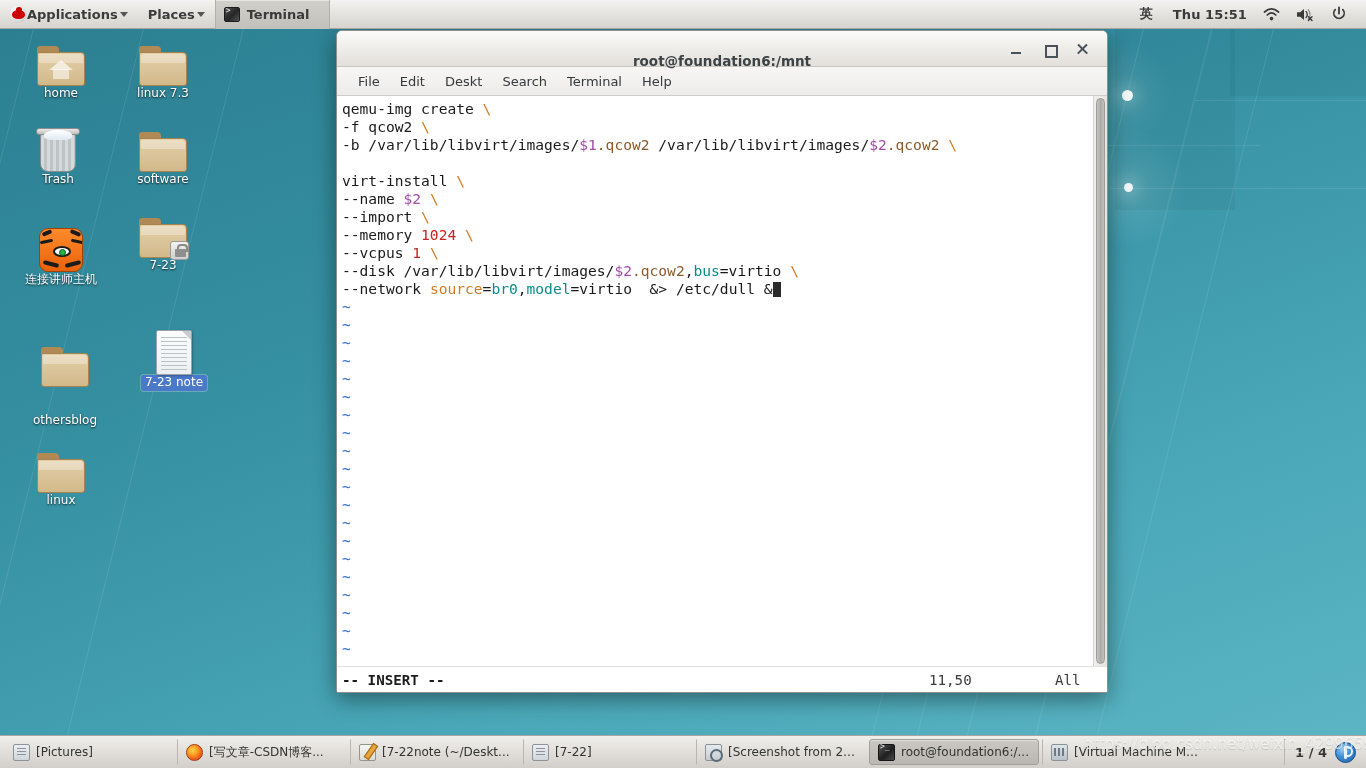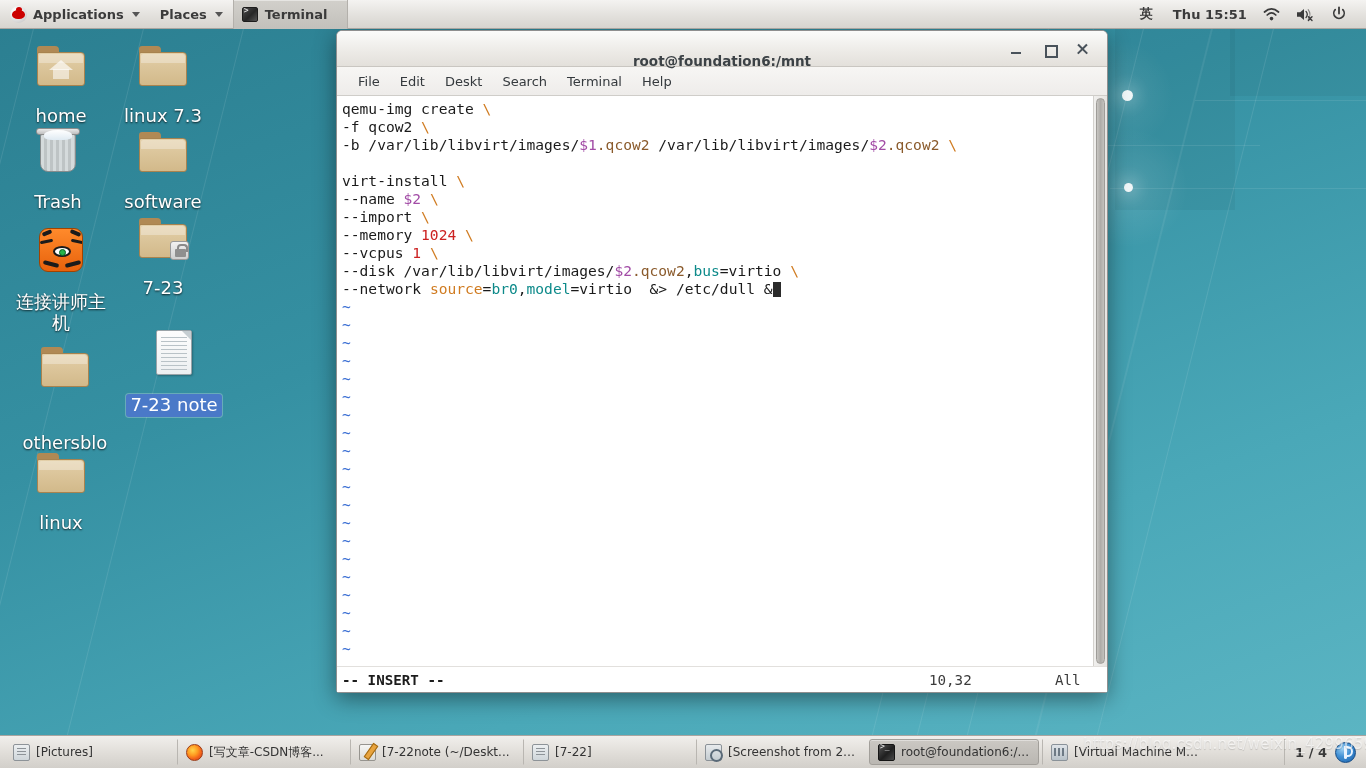--- a/index.html
+++ b/index.html
@@ -39,21 +39,21 @@
   
   #top-panel {
     position: absolute; left: 0; top: 0; width: 1366px; height: 29px;
     background: linear-gradient(#f4f3f1, #e3e1dd 55%, #d7d4cf);
     border-bottom: 1px solid #a9a5a0;
     display: flex; align-items: center;
     font-size: 13px; color: #2e3436;
     z-index: 20;
   }
   .panel-item {
-    display: flex; align-items: center; gap: 6px;
+    display: flex; align-items: center; 
     height: 29px; padding: 0 10px;
     font-weight: bold; color: #3b3b3b;
     cursor: default; white-space: nowrap;
   }
   .panel-item .caret {
     width: 0; height: 0; border-left: 4px solid transparent;
     border-right: 4px solid transparent; border-top: 5px solid #555;
     margin-left: 2px;
   }
   .rh-logo {
@@ -102,21 +102,21 @@
   #panel-right .clock { font-weight: bold; letter-spacing: 0.1px; }
 
   
   .desk-icon {
     position: absolute; width: 104px;
     display: flex; flex-direction: column; align-items: center;
     text-align: center; cursor: default;
   }
   .desk-icon .glyph { height: 50px; display: flex; align-items: flex-end; justify-content: center; }
   .desk-icon .lbl {
-    margin-top: 19px; font-size: 18px; color: #ffffff;
+    margin-top: 0; font-size: 12px; color: #ffffff;
     text-shadow: 0 1px 2px rgba(0,0,0,0.8);
     line-height: 1.15; padding: 1px 4px; border-radius: 3px;
     max-width: 104px; word-wrap: break-word;
   }
   .desk-icon.selected .lbl {
     background: #4a79c8; text-shadow: none;
     box-shadow: 0 0 0 1px rgba(255,255,255,0.25);
   }
   
   .folder {
@@ -612,21 +612,21 @@
 
   <div id="term-body">
     <div id="term-text"><div class="ln">qemu-img create <span class="t-esc">\</span></div><div class="ln">-f qcow2 <span class="t-esc">\</span></div><div class="ln">-b /var/lib/libvirt/images/<span class="t-var">$1</span><span class="t-ext">.qcow2</span> /var/lib/libvirt/images/<span class="t-var">$2</span><span class="t-ext">.qcow2</span> <span class="t-esc">\</span></div><div class="ln">&nbsp;</div><div class="ln">virt-install <span class="t-esc">\</span></div><div class="ln">--name <span class="t-var">$2</span> <span class="t-esc">\</span></div><div class="ln">--import <span class="t-esc">\</span></div><div class="ln">--memory <span class="t-num">1024</span> <span class="t-esc">\</span></div><div class="ln">--vcpus <span class="t-num">1</span> <span class="t-esc">\</span></div><div class="ln">--disk /var/lib/libvirt/images/<span class="t-var">$2</span><span class="t-ext">.qcow2</span>,<span class="t-key">bus</span>=virtio <span class="t-esc">\</span></div><div class="ln">--network <span class="t-opt">source</span>=<span class="t-key">br0</span>,<span class="t-key">model</span>=virtio  &amp;&gt; /etc/dull &amp;<span class="cursor"></span></div><div class="ln"><span class="t-tilde">~</span></div><div class="ln"><span class="t-tilde">~</span></div><div class="ln"><span class="t-tilde">~</span></div><div class="ln"><span class="t-tilde">~</span></div><div class="ln"><span class="t-tilde">~</span></div><div class="ln"><span class="t-tilde">~</span></div><div class="ln"><span class="t-tilde">~</span></div><div class="ln"><span class="t-tilde">~</span></div><div class="ln"><span class="t-tilde">~</span></div><div class="ln"><span class="t-tilde">~</span></div><div class="ln"><span class="t-tilde">~</span></div><div class="ln"><span class="t-tilde">~</span></div><div class="ln"><span class="t-tilde">~</span></div><div class="ln"><span class="t-tilde">~</span></div><div class="ln"><span class="t-tilde">~</span></div><div class="ln"><span class="t-tilde">~</span></div><div class="ln"><span class="t-tilde">~</span></div><div class="ln"><span class="t-tilde">~</span></div><div class="ln"><span class="t-tilde">~</span></div><div class="ln"><span class="t-tilde">~</span></div><div class="ln"><span class="t-tilde">~</span></div></div>
     <div id="term-scrollbar">
       <div class="thumb"></div>
     </div>
   </div>
 
   <div id="term-status">
     <span id="status-insert">-- INSERT --</span>
-    <span id="status-pos">10,32</span>
+    <span id="status-pos">11,50</span>
     <span id="status-scroll">All</span>
   </div>
 </div>
 
 <div id="taskbar">
   <div class="task-btn flexw">
     <span class="tico files"></span>
     <span class="tlabel">[Pictures]</span>
   </div>
   <div class="task-btn flexw sep">

